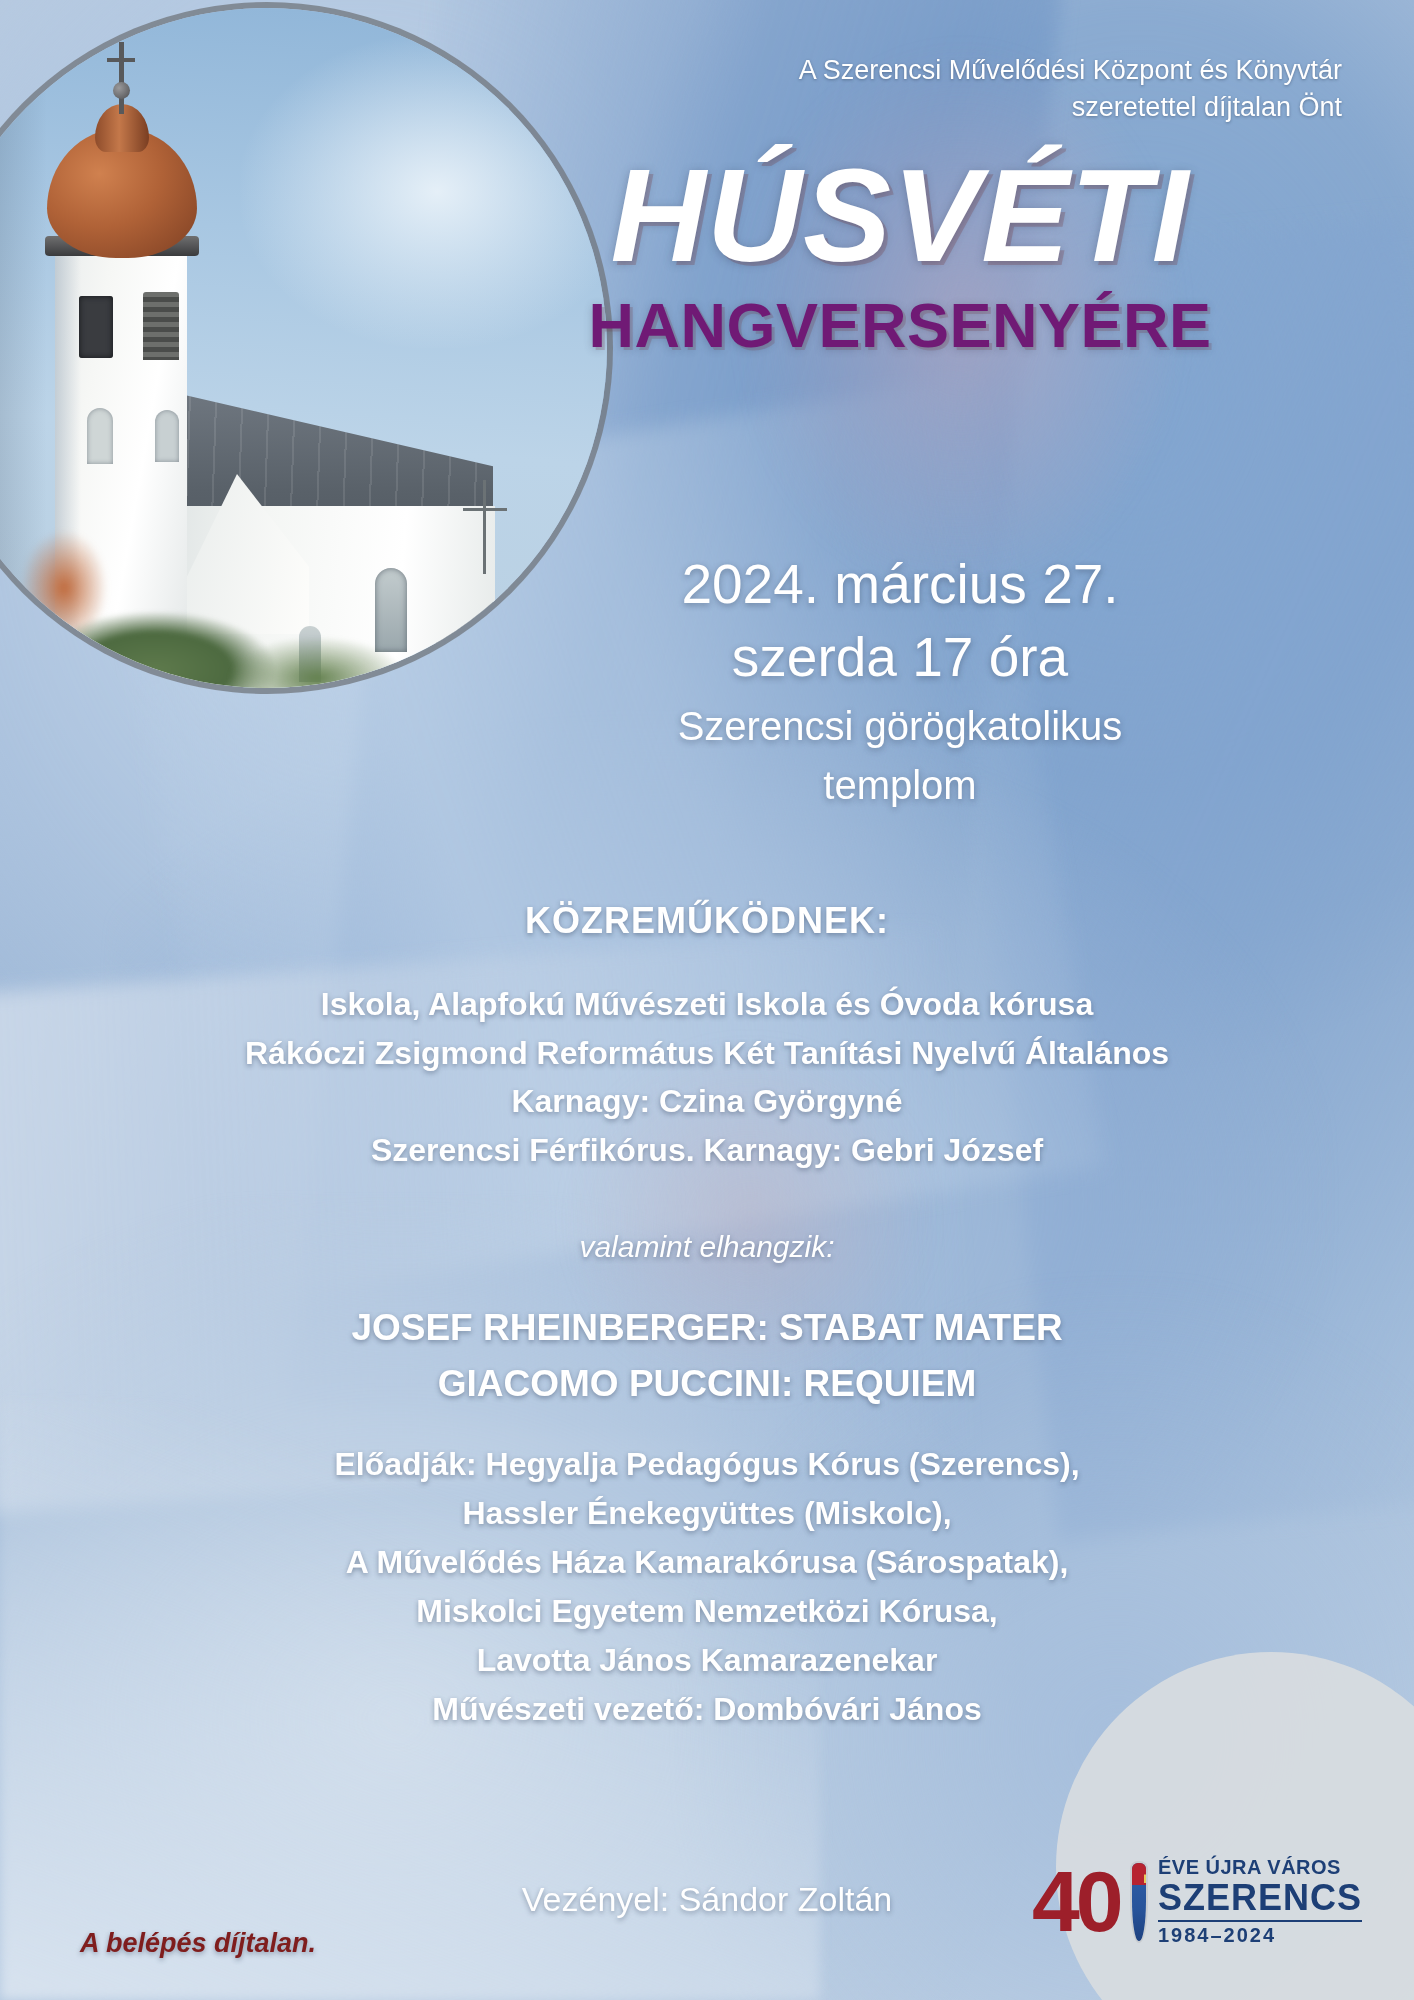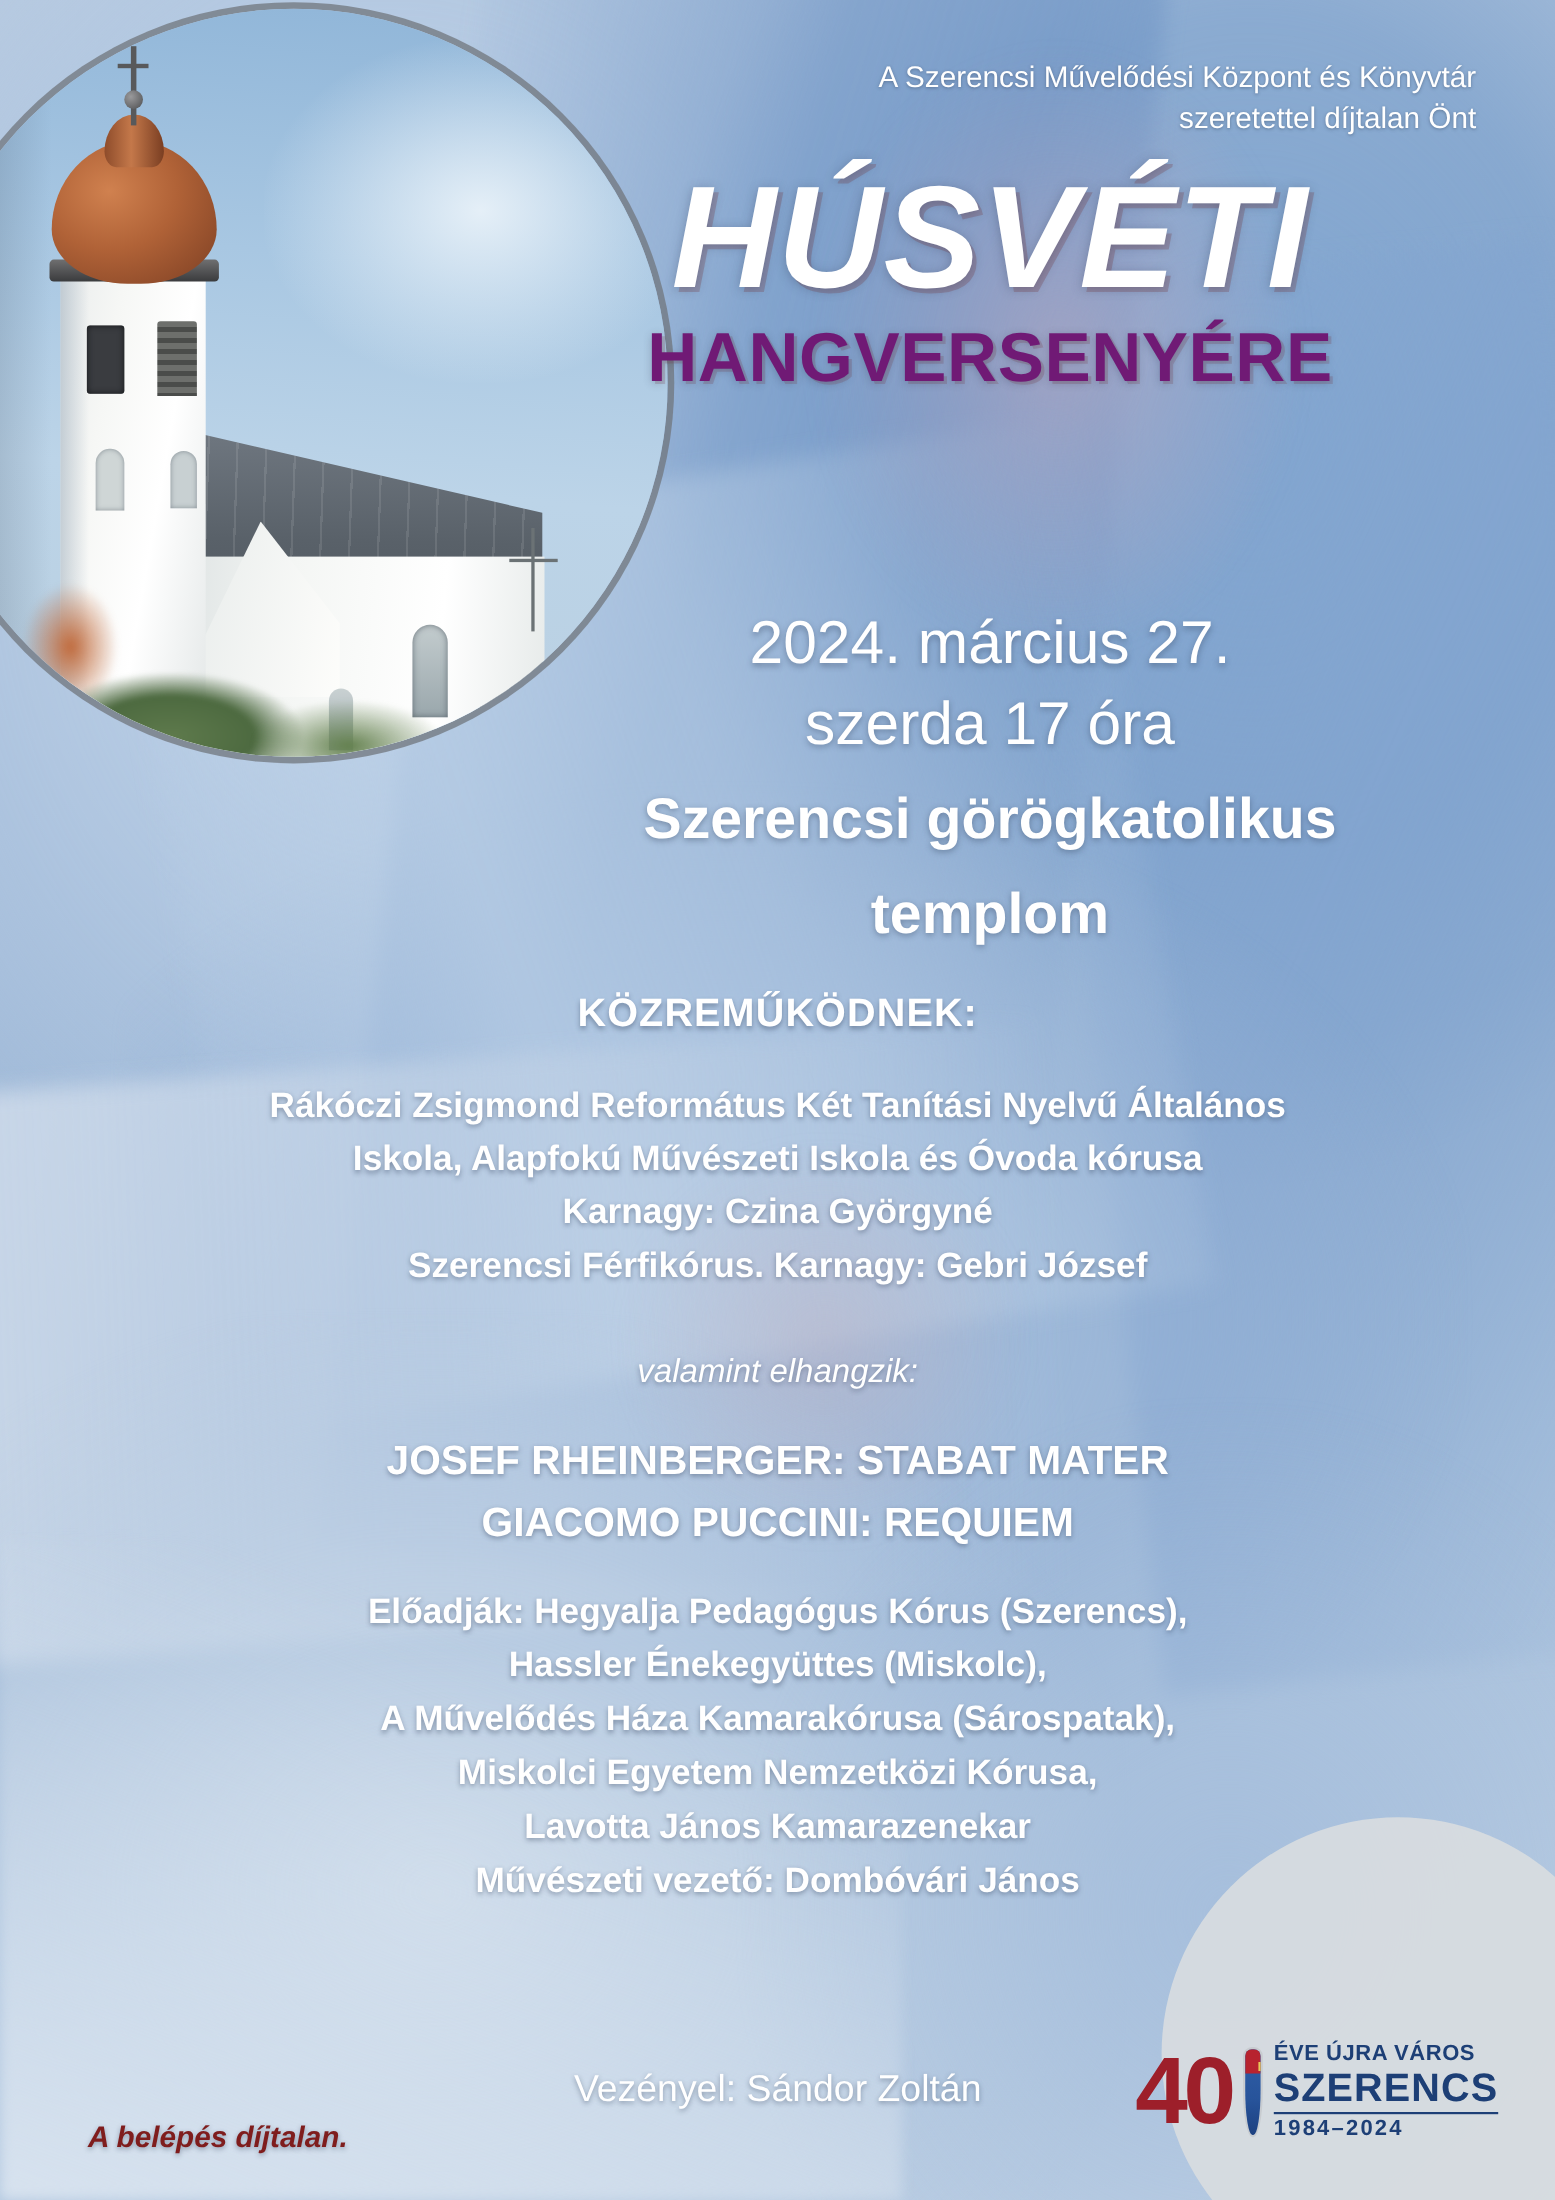--- a/index.html
+++ b/index.html
@@ -412,24 +412,24 @@
     text-align: center;
     color: #ffffff;
   }
   .date-line {
     font-size: 55px;
     font-weight: 400;
     line-height: 1.32;
     text-shadow: 0 2px 6px rgba(40,56,80,0.4);
   }
   .venue-line {
-    font-size: 52px;
-    font-weight: 700;
+    font-size: 40px;
+    font-weight: 400;
     line-height: 1.26;
-    margin-top: 20px;
+    margin-top: 8px;
     text-shadow: 0 2px 6px rgba(40,56,80,0.4);
   }
 
   .section {
     position: absolute;
     left: 60px;
     width: 1294px;
     text-align: center;
     color: #ffffff;
     text-shadow: 0 2px 5px rgba(40,56,80,0.42);
@@ -633,22 +633,22 @@
   <div class="datetime">
     <div class="date-line">2024. március 27.</div>
     <div class="date-line">szerda 17 óra</div>
     <div class="venue-line">Szerencsi görögkatolikus</div>
     <div class="venue-line">templom</div>
   </div>
 
   <div class="section perf-head">KÖZREMŰKÖDNEK:</div>
 
   <div class="section perf-list">
+    <div>Iskola, Alapfokú Művészeti Iskola és Óvoda kórusa</div>
     <div>Rákóczi Zsigmond Református Két Tanítási Nyelvű Általános</div>
-    <div>Iskola, Alapfokú Művészeti Iskola és Óvoda kórusa</div>
     <div>Karnagy: Czina Györgyné</div>
     <div>Szerencsi Férfikórus. Karnagy: Gebri József</div>
   </div>
 
   <div class="section also">valamint elhangzik:</div>
 
   <div class="section works">
     <div>JOSEF RHEINBERGER: STABAT MATER</div>
     <div>GIACOMO PUCCINI: REQUIEM</div>
   </div>

